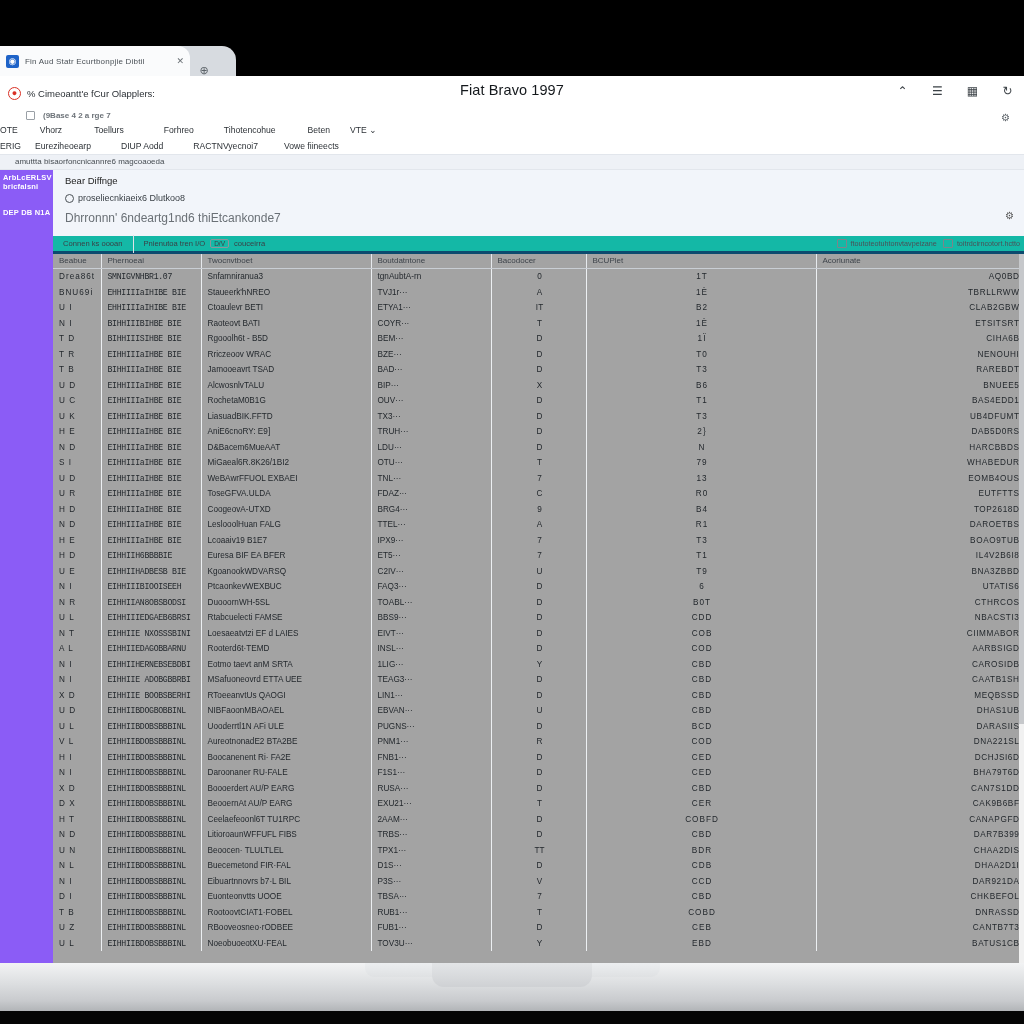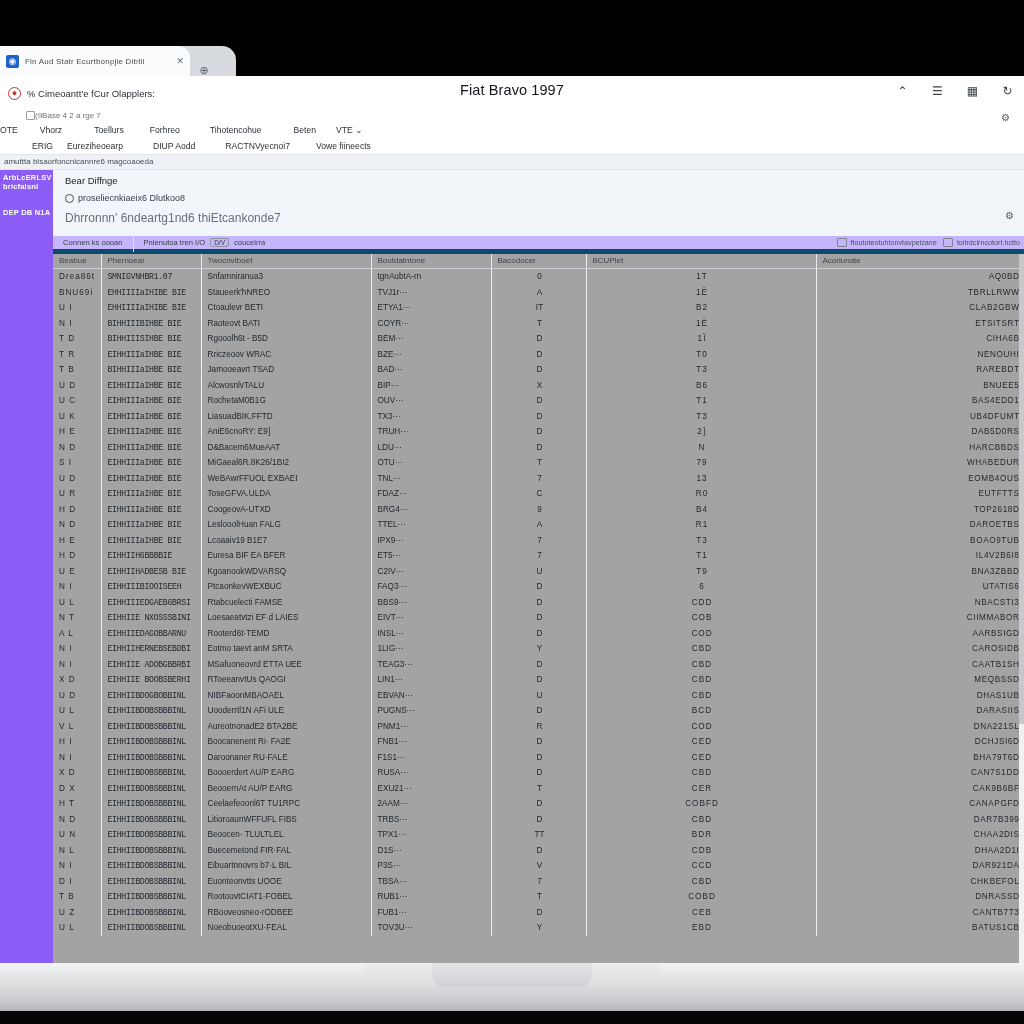--- a/index.html
+++ b/index.html
@@ -93,46 +93,46 @@
   .tb-icons {
     position:absolute; right:10px; top:8px; display:flex; gap:22px; align-items:center;
   }
   .tb-icons .ic { width:13px;height:14px;color:#3c4247;font-size:12px;line-height:14px;text-align:center; filter:blur(0.25px);}
 
   
   .subrow {
     position:absolute; left:0; top:34px; width:1024px; height:18px; background:#fff;
   }
   .subrow .left {
-    position:absolute; left:26px; top:1px; display:flex; gap:0; align-items:flex-end;
-    font-size:8px; color:#6d7379; filter:blur(0.4px); white-space:nowrap;
+    position:absolute; left:26px; top:1px; display:flex; gap:8px; align-items:flex-end;
+    font-size:8px; color:#6d7379; filter:blur(0.4px); white-space:nowrap;font-weight:bold;
   }
   .subrow .sq { width:9px;height:9px;border:1px solid #9aa0a6;border-radius:1px;}
   .subrow .right { position:absolute; right:14px; top:2px; font-size:10px; color:#5a6167; filter:blur(0.3px);}
 
   
   .menubar {
     position:absolute; left:0; top:45px; width:1024px; height:17px;
     display:flex; align-items:center; gap:8px;
     font-size:8.6px; color:#2c3136; filter:blur(0.4px); white-space:nowrap;
   }
   .menubar2 {
     position:absolute; left:0; top:61px; width:936px; height:17px;
     display:flex; align-items:center;
-    font-size:8.6px; color:#2c3136; filter:blur(0.4px); white-space:nowrap;margin-left:32px;
+    font-size:8.6px; color:#2c3136; filter:blur(0.4px); white-space:nowrap;
   }
   .menubar .mi, .menubar2 .mi { padding:0 0; }
 
   
   .pathbar {
     position:absolute; left:0; top:78px; width:1024px; height:16px;
     background:#eef1f6; border-top:1px solid #e2e6ec; border-bottom:1px solid #e2e6ec;
   }
   .pathbar .txt {
-    position:absolute; left:4px; top:2px; font-size:8px; color:#474d53;
+    position:absolute; left:15px; top:2px; font-size:8px; color:#474d53;
     filter:blur(0.45px); white-space:nowrap;
   }
 
   
   .sidebar {
     position:absolute; left:0; top:94px; width:53px; height:794px;
     background:#8b5cf6;
   }
   .sidebar .blk {
     color:#ffffff; font-size:7.5px; font-weight:bold; line-height:1.15;
@@ -163,21 +163,21 @@
     filter:blur(0.5px); white-space:nowrap;
   }
   .ph-gear {
     position:absolute; right:10px; top:40px; font-size:10px; color:#555;
     filter:blur(0.3px);
   }
 
   
   .filterbar {
     position:absolute; left:0; top:66px; width:971px; height:18px;
-    background:#c4b5fd; border-bottom:5px solid #0c4a6e;
+    background:#14b8a6; border-bottom:3px solid #0c4a6e;
     display:flex; align-items:center; font-size:7.6px; color:#3a4046;
   }
   .filterbar .seg { padding:0 10px; border-right:1px solid #dfe3e8; height:18px;
     display:flex; align-items:center; gap:5px; filter:blur(0.45px); white-space:nowrap;}
   .filterbar .seg.nb { border-right:none; }
   .chip { border:1px solid #8d949a; border-radius:2px; padding:0 3px; font-size:6.5px; }
   .filterbar .right-group {
     margin-left:auto; display:flex; gap:6px; padding-right:4px;
     font-size:7.2px; color:#4b5157;
   }
@@ -252,21 +252,21 @@
         <span class="sq"></span>
         <span>(9Base 4 2 a rge 7</span>
       </div>
       <div class="right">⚙</div>
     </div>
 
     <div class="menubar">
       <span class="mi" style="margin-left:0px">OTE</span>
       <span class="mi" style="margin-left:14px">Vhorz</span>
       <span class="mi" style="margin-left:24px">Toellurs</span>
-      <span class="mi" style="margin-left:18px">Forhreo</span>
+      <span class="mi" style="margin-left:32px">Forhreo</span>
       <span class="mi" style="margin-left:22px">Tihotencohue</span>
       <span class="mi" style="margin-left:24px">Beten</span>
       <span class="mi" style="margin-left:12px">VTE ⌄</span>
     </div>
     <div class="menubar2">
       <span class="mi" style="margin-left:0px">ERIG</span>
       <span class="mi" style="margin-left:14px">Eureziheoearp</span>
       <span class="mi" style="margin-left:30px">DIUP Aodd</span>
       <span class="mi" style="margin-left:30px">RACTNVyecnoi7</span>
       <span class="mi" style="margin-left:26px">Vowe fiineects</span>
@@ -519,20 +519,29 @@
               <tr>
                 <td class="c-col1">N I</td>
                 <td class="c-code">EIHHIIIBIOOISEEH</td>
                 <td class="">PtcaonkevWEXBUC</td>
                 <td class="">FAQ3···</td>
                 <td class="c-num">D</td>
                 <td class="c-cod">6</td>
                 <td class="c-right">UTATIS6</td>
               </tr>
               <tr>
+                <td class="c-col1">N R</td>
+                <td class="c-code">EIHHIIAN8OBSBODSI</td>
+                <td class="">DuooornWH-5SL</td>
+                <td class="">TOABL···</td>
+                <td class="c-num">D</td>
+                <td class="c-cod">B0T</td>
+                <td class="c-right">CTHRCOS</td>
+              </tr>
+              <tr>
                 <td class="c-col1">U L</td>
                 <td class="c-code">EIHHIIIEDGAEB6BRSI</td>
                 <td class="">Rtabcuelecti FAMSE</td>
                 <td class="">BBS9···</td>
                 <td class="c-num">D</td>
                 <td class="c-cod">CDD</td>
                 <td class="c-right">NBACSTI3</td>
               </tr>
               <tr>
                 <td class="c-col1">N T</td>

